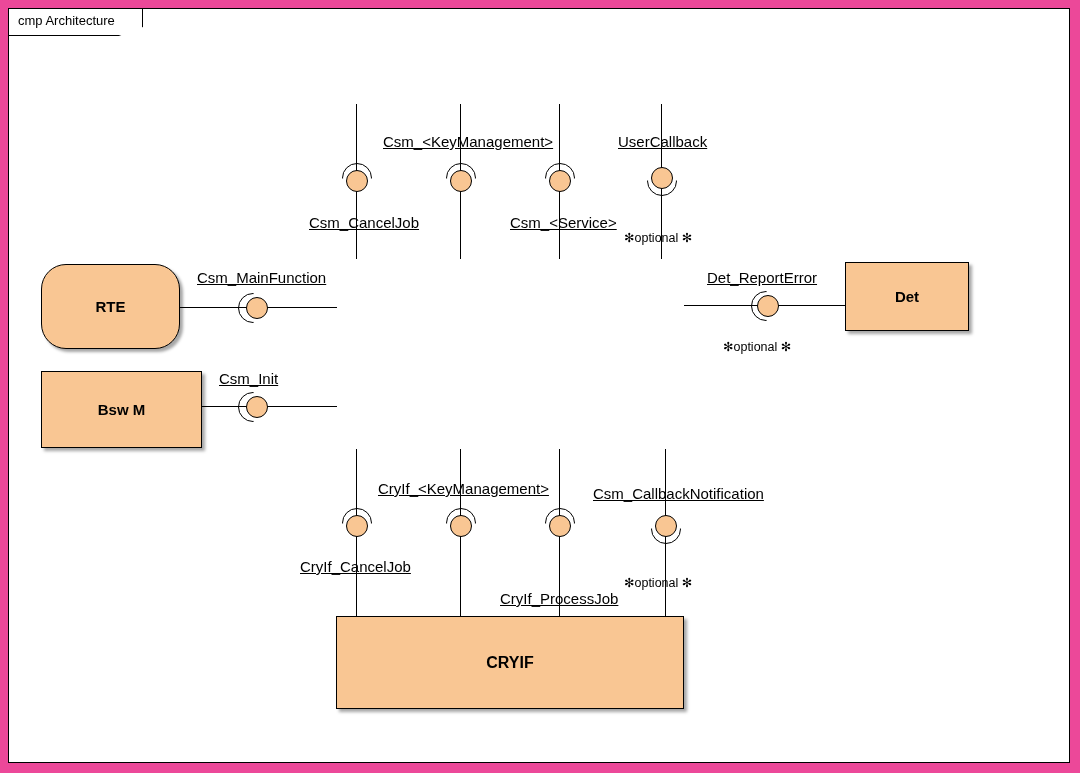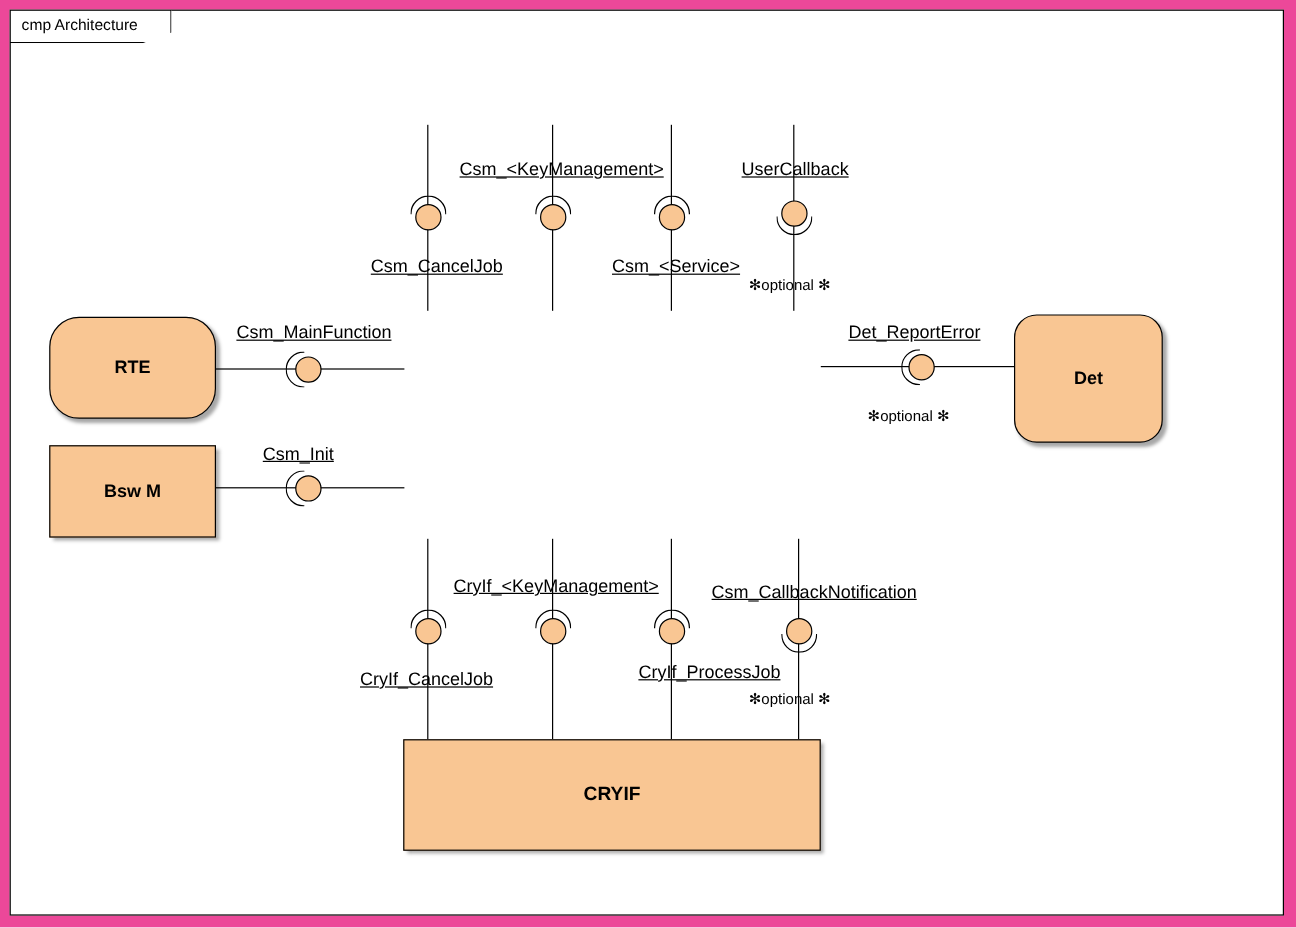--- a/index.html
+++ b/index.html
@@ -144,25 +144,25 @@
 
 
   <div class="box big" style="left:336px; top:616px; width:348px; height:93px;">
     <span class="box-label">CRYIF</span>
   </div>
 
   <div class="box" style="left:41px; top:264px; width:139px; height:85px;border-radius:25px;">
     <span class="box-label">RTE</span>
   </div>
 
-  <div class="box" style="left:41px; top:371px; width:139px; height:77px;">
+  <div class="box" style="left:41px; top:371px; width:161px; height:77px;">
     <span class="box-label">Bsw M</span>
   </div>
 
-  <div class="box" style="left:845px; top:262px; width:124px; height:107px;border-radius:19px;">
+  <div class="box" style="left:845px; top:262px; width:124px; height:69px;">
     <span class="box-label">Det</span>
   </div>
 
   <div class="socket up" style="left:342px; top:163px;"></div>
   <div class="ball" style="left:346px; top:170px;"></div>
 
   <div class="socket up" style="left:446px; top:163px;"></div>
   <div class="ball" style="left:450px; top:170px;"></div>
 
   <div class="socket up" style="left:545px; top:163px;"></div>
@@ -200,16 +200,16 @@
 
   <div class="lbl" style="left:197px; top:269px;">Csm_MainFunction</div>
   <div class="lbl" style="left:219px; top:370px;">Csm_Init</div>
 
   <div class="lbl" style="left:707px; top:269px;">Det_ReportError</div>
   <div class="opt" style="left:723px; top:339px;">✻optional ✻</div>
 
   <div class="lbl" style="left:378px; top:480px;">CryIf_&lt;KeyManagement&gt;</div>
   <div class="lbl" style="left:593px; top:485px;">Csm_CallbackNotification</div>
   <div class="lbl" style="left:300px; top:558px;">CryIf_CancelJob</div>
-  <div class="lbl" style="left:500px; top:552px;margin-left:32px;">CryIf_ProcessJob</div>
+  <div class="lbl" style="left:500px; top:590px;">CryIf_ProcessJob</div>
   <div class="opt" style="left:624px; top:575px;">✻optional ✻</div>
 
 </div>
 
 </body></html>

